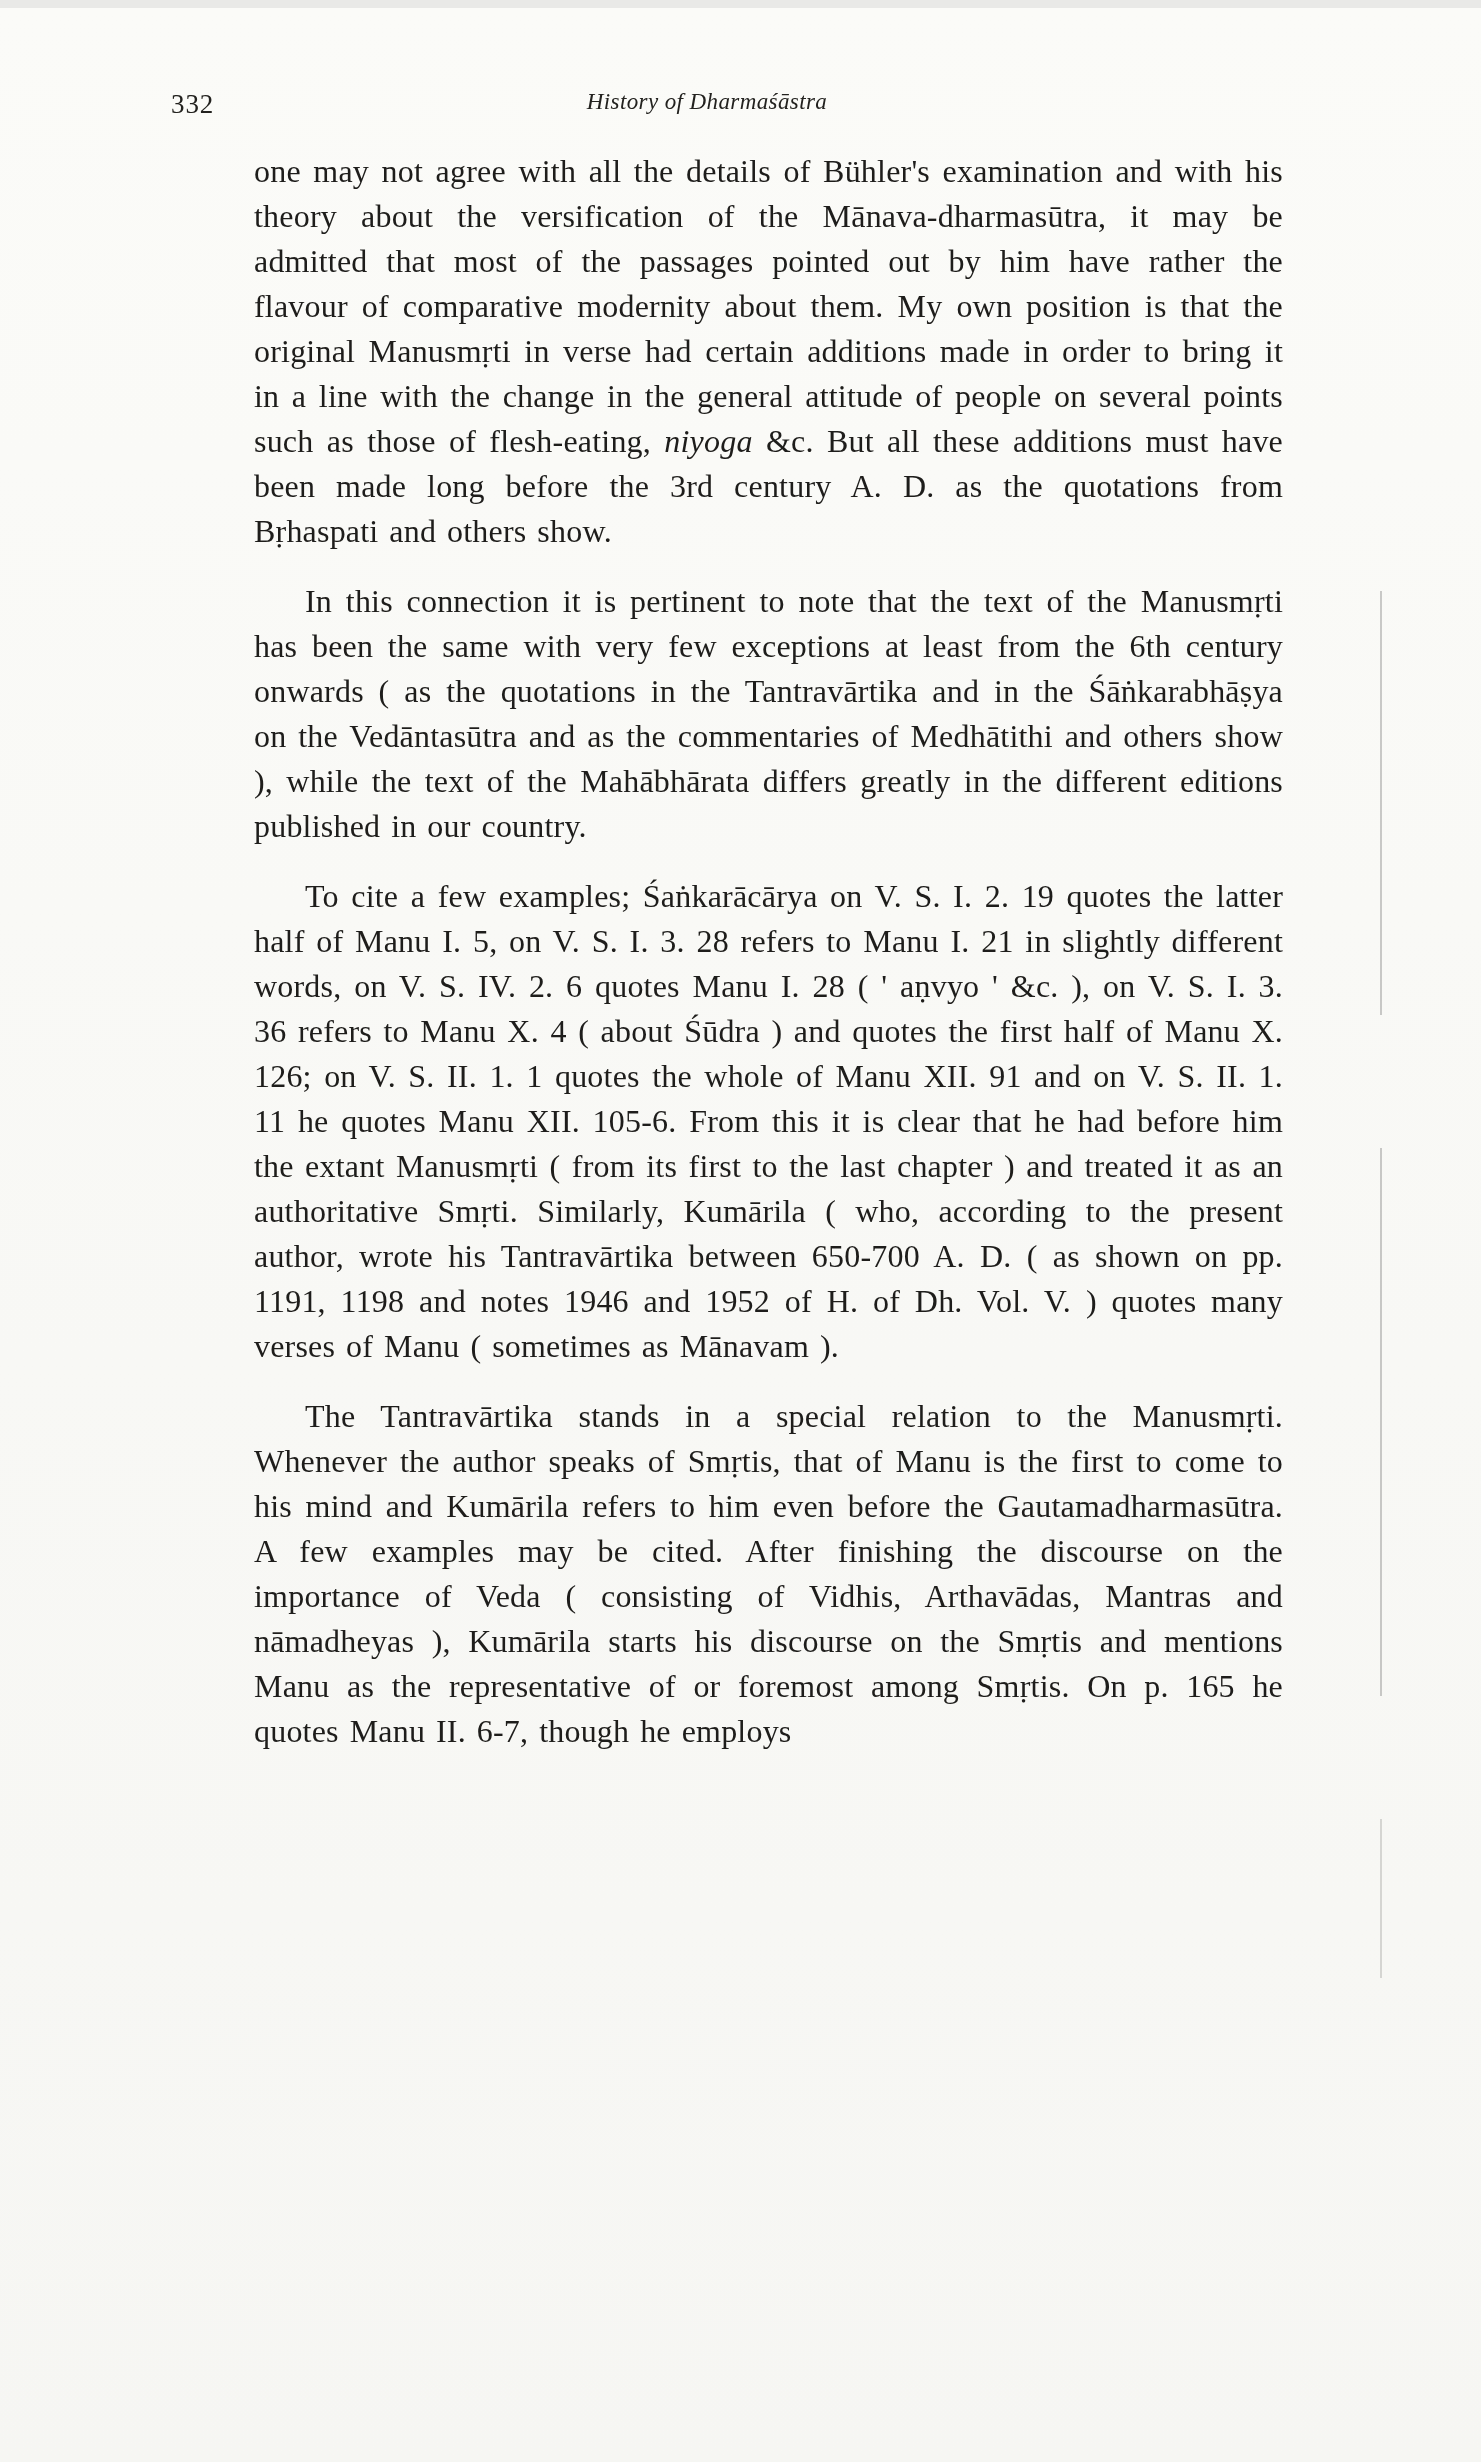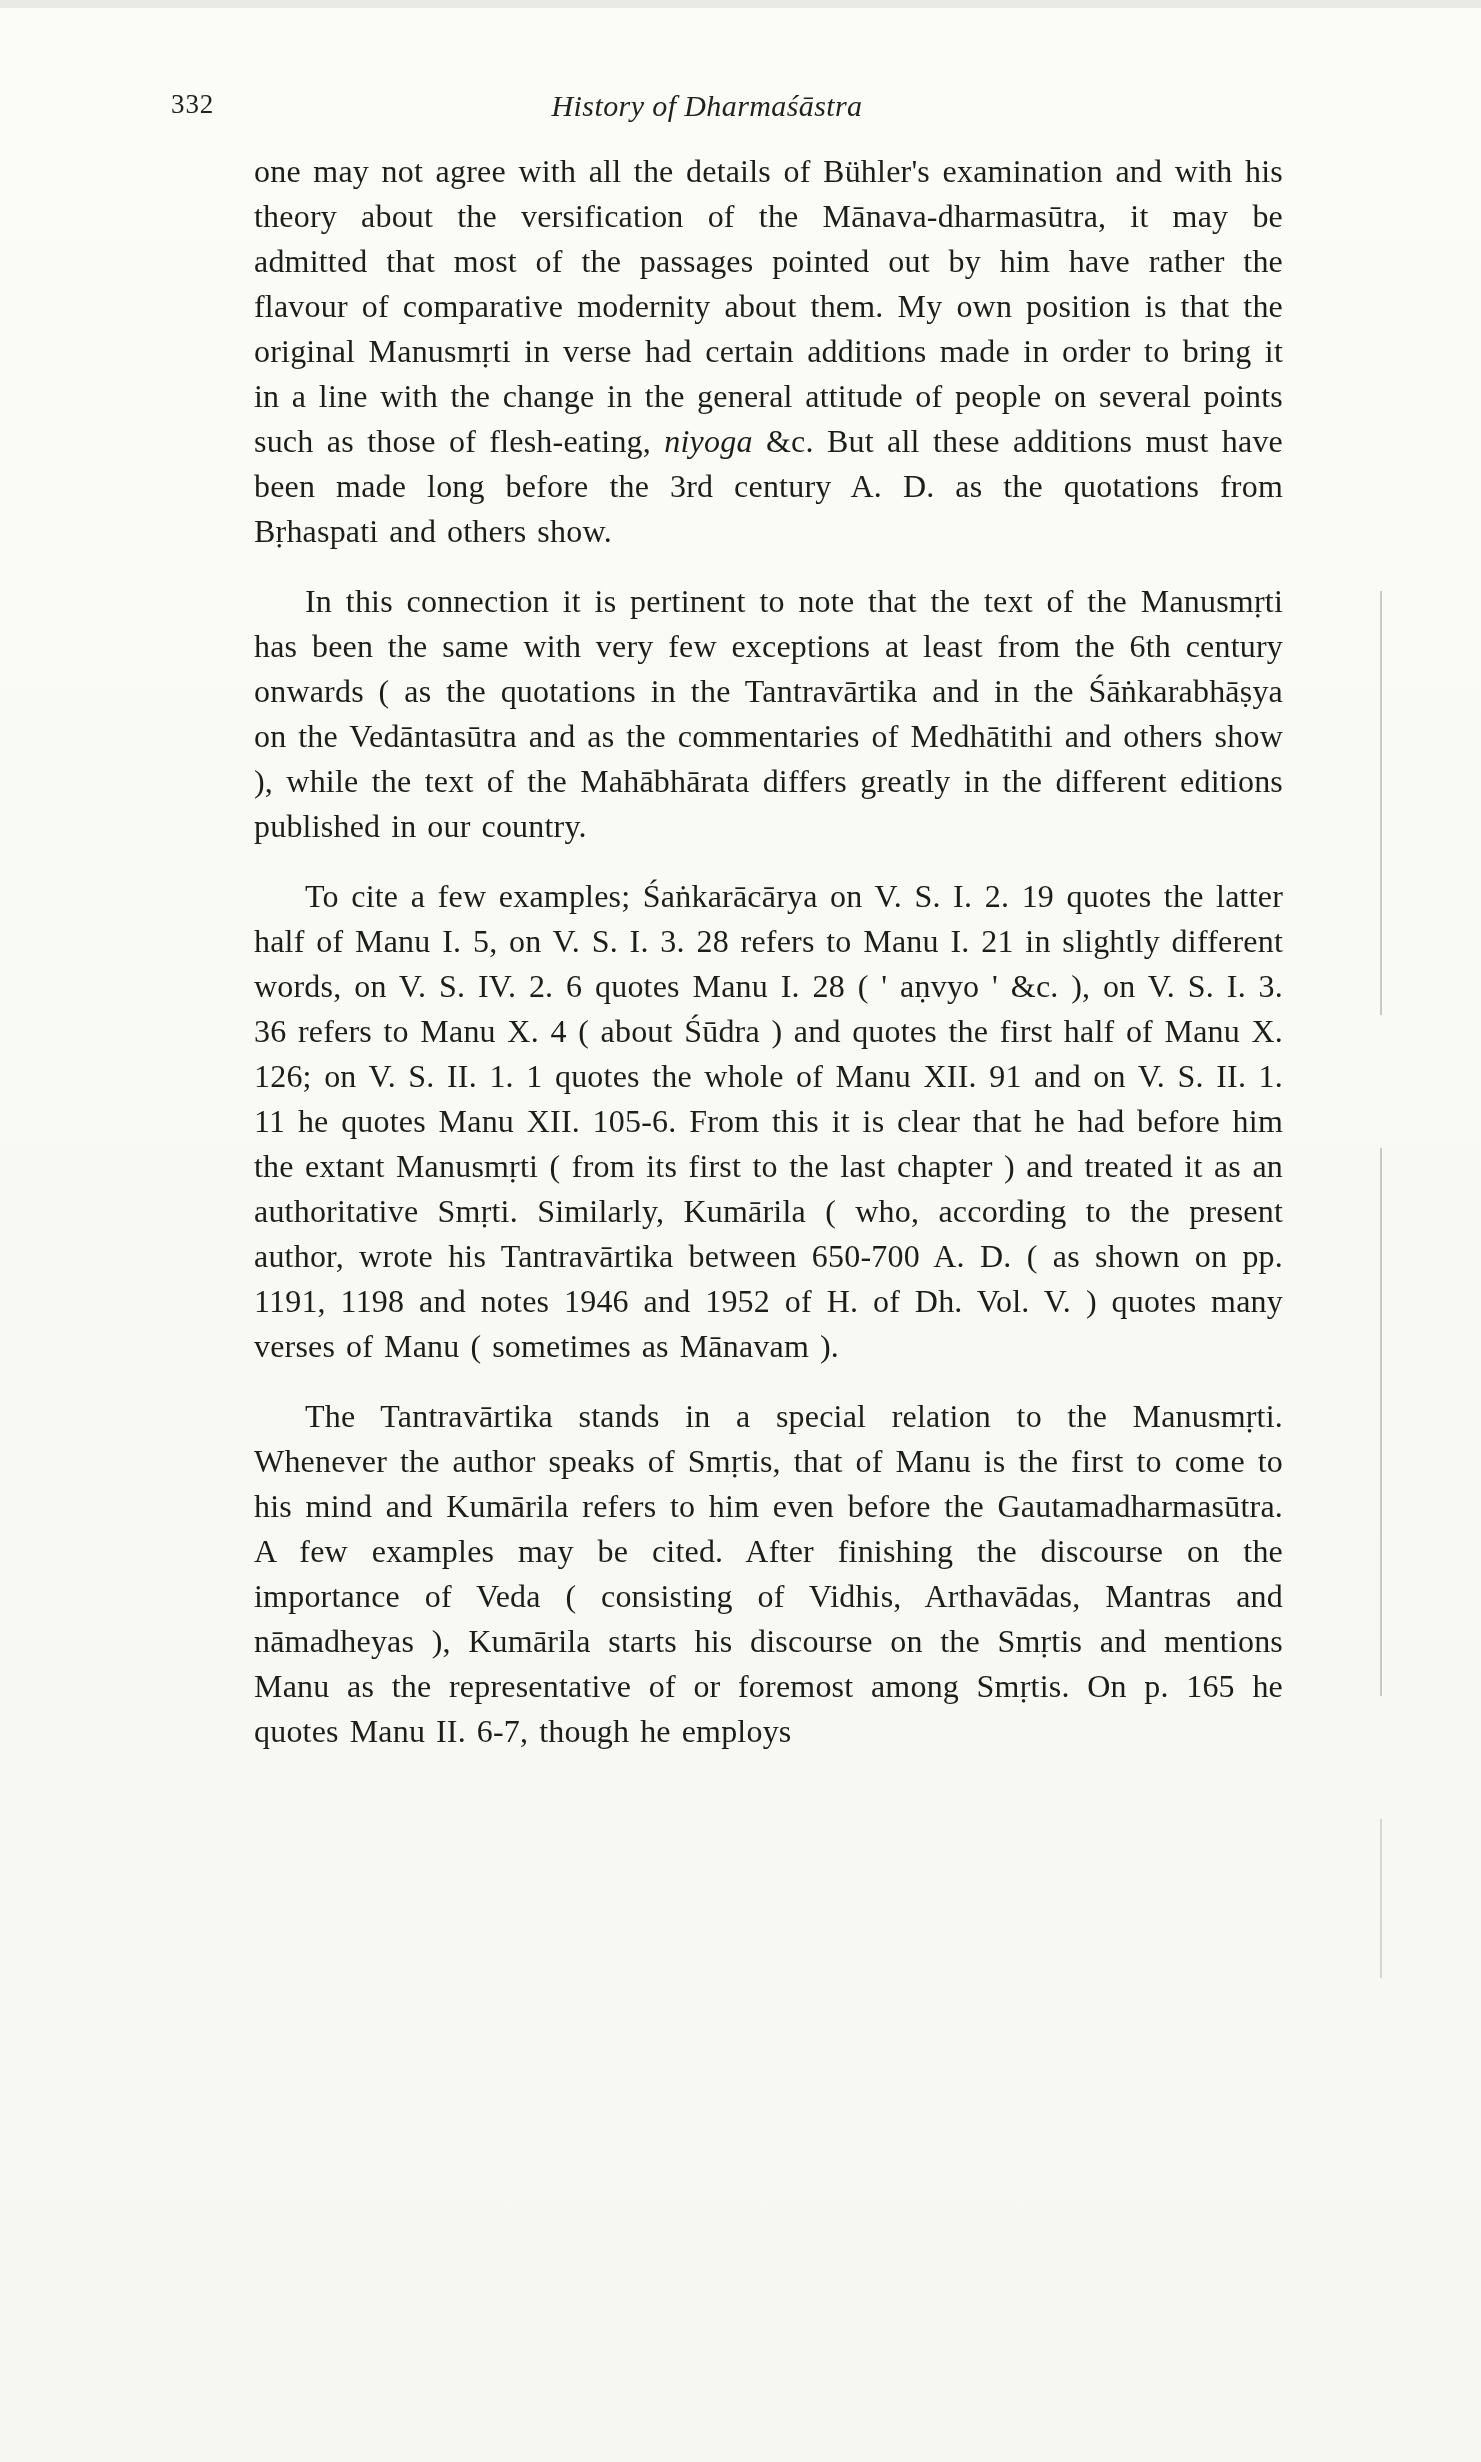--- a/index.html
+++ b/index.html
@@ -32,21 +32,21 @@
     letter-spacing: 0.9px;
     color: #23221f;
   }
   .running-title {
     position: absolute;
     left: 221px;
     width: 972px;
     top: 0;
     text-align: center;
     font-style: italic;
-    font-size: 30px;
+    font-size: 23px;
     letter-spacing: 0.4px;
     color: #23221f;
   }
   .text-block {
     position: absolute;
     top: 141px;
     left: 254px;
     width: 1029px;
   }
   .para {

